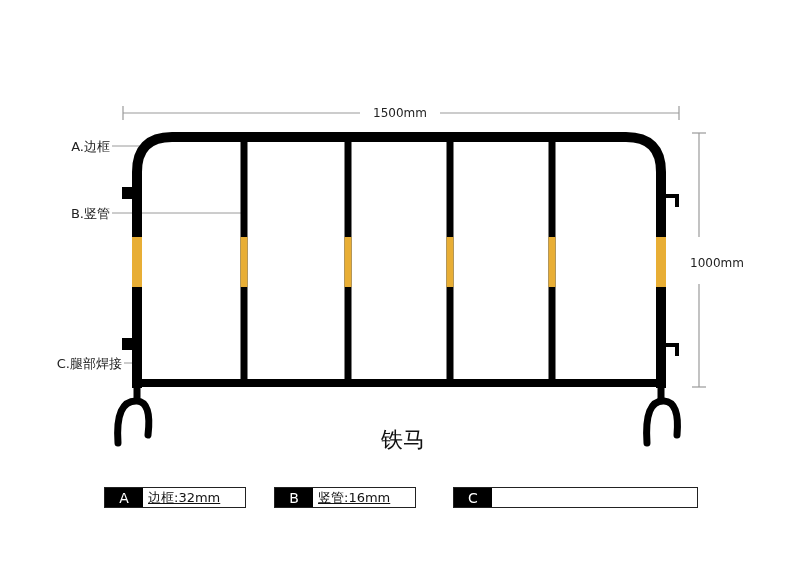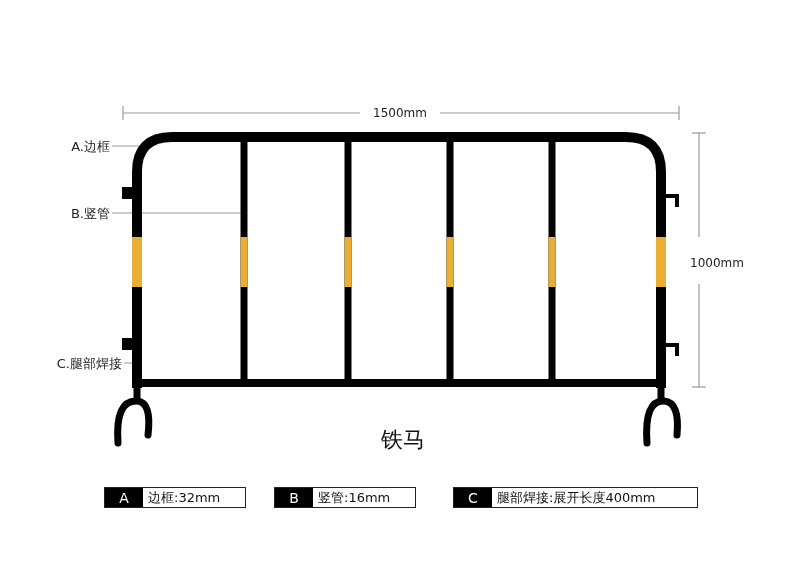--- a/index.html
+++ b/index.html
@@ -4,21 +4,21 @@
 <style>
   html, body { margin:0; padding:0; background:#ffffff; }
   body { width:800px; height:587px; position:relative; overflow:hidden;
          font-family:"DejaVu Sans", "Liberation Sans", sans-serif; color:#222; }
   svg.diagram { position:absolute; left:0; top:0; }
   .dim-text { font-size:12px; fill:#222; font-family:"DejaVu Sans", sans-serif; }
   .label-text { font-size:13px; fill:#222; font-family:"DejaVu Sans", sans-serif; }
   .title-text { font-size:22px; fill:#111; font-family:"DejaVu Sans", sans-serif; }
   .legend { position:absolute; top:487px; height:21px; display:flex; border:1px solid #222; box-sizing:border-box; background:#fff; }
   .legend .key { background:#000; color:#fff; width:38px; display:flex; align-items:center; justify-content:center; font-size:14px; }
-  .legend .val { padding:0 5px; display:flex; align-items:center; font-size:13px; color:#111; white-space:nowrap; }
+  .legend .val { padding:0 5px; display:flex; align-items:center; font-size:13px; color:#111; white-space:nowrap;text-decoration:underline; }
 </style>
 </head>
 <body>
 
 <svg class="diagram" width="800" height="587" viewBox="0 0 800 587">
 
   <g>
     <line x1="123" y1="113" x2="360" y2="113" stroke="#9a9a9a" stroke-width="1.2"></line>
     <line x1="440" y1="113" x2="679" y2="113" stroke="#9a9a9a" stroke-width="1.2"></line>
     <line x1="123" y1="106" x2="123" y2="120" stroke="#9a9a9a" stroke-width="1.2"></line>
@@ -84,14 +84,13 @@
 <div class="legend" style="left:104px; width:142px;">
   <span class="key">A</span>
   <span class="val">边框:32mm</span>
 </div>
 <div class="legend" style="left:274px; width:142px;">
   <span class="key">B</span>
   <span class="val">竖管:16mm</span>
 </div>
 <div class="legend" style="left:453px; width:245px;">
   <span class="key">C</span>
-  <span class="val">腿部焊接:展开长度400mm</span>
 </div>
 
 </body></html>

